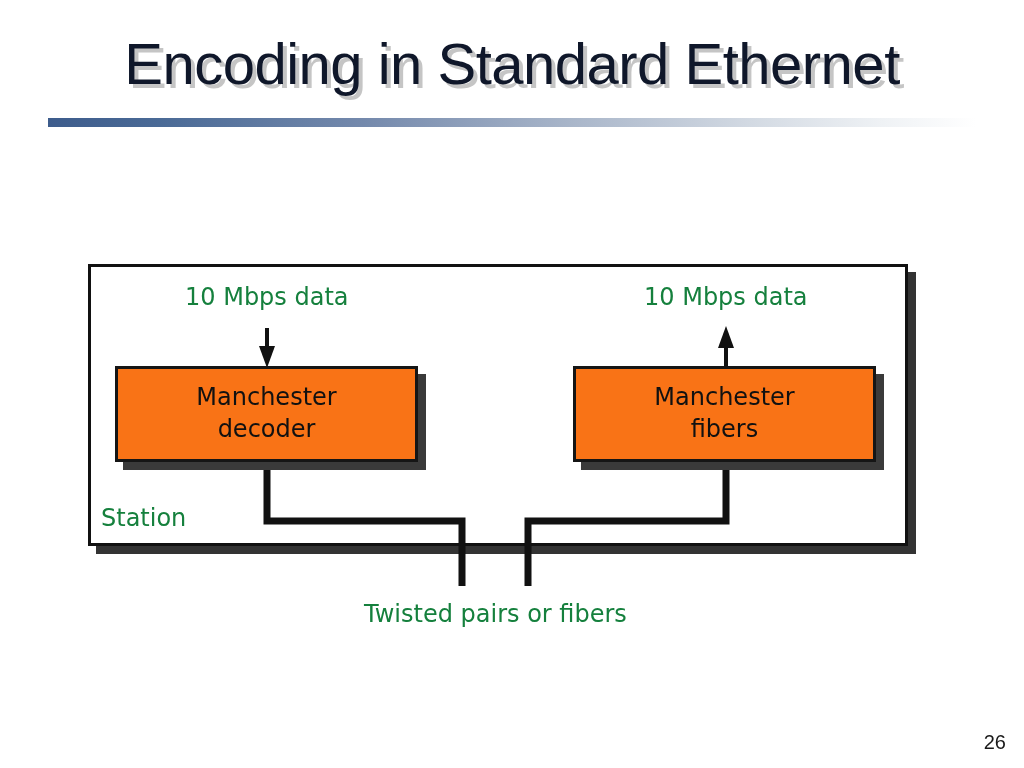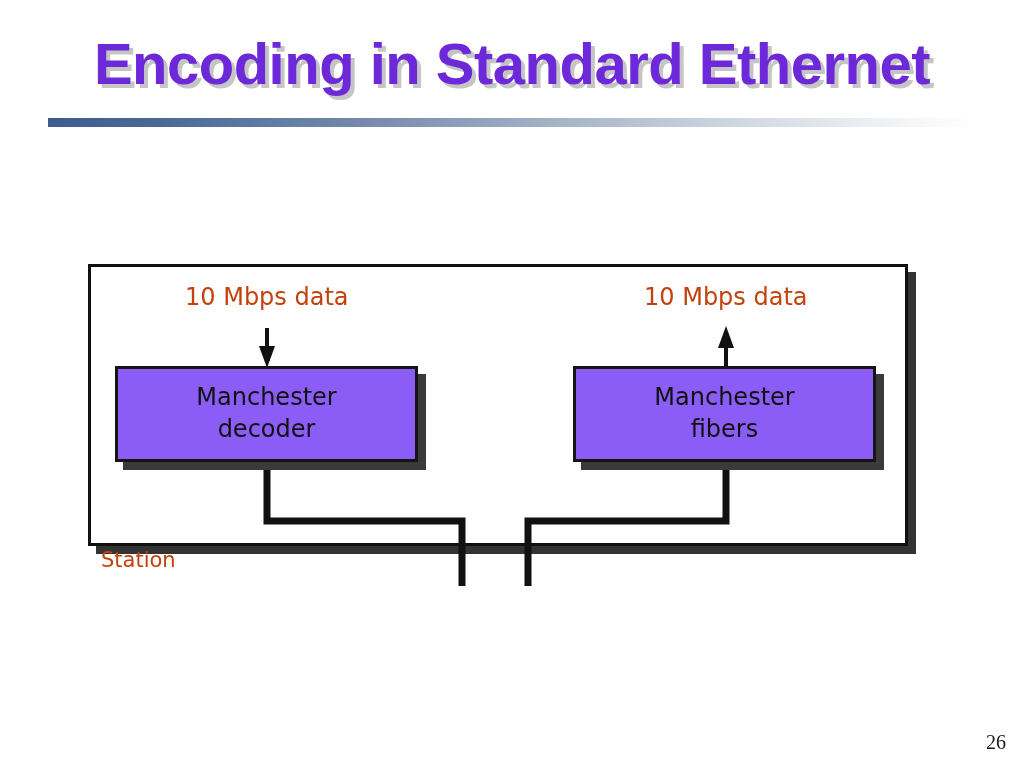--- a/index.html
+++ b/index.html
@@ -18,23 +18,23 @@
 
   
   .slide-title {
     position: absolute;
     left: 0;
     top: 34px;
     width: 1024px;
     text-align: center;
     font-family: "Liberation Sans", sans-serif;
     font-size: 58px;
-    font-weight: bold;
+    font-weight: normal;
     letter-spacing: -0.5px;
-    color: #6d28d9;
+    color: #0f172a;
     text-shadow: 4px 4px 0px rgba(150,150,150,0.55);
     white-space: nowrap;
     line-height: 1.05;
   }
 
   .title-rule {
     position: absolute;
     left: 48px;
     top: 118px;
     width: 928px;
@@ -82,21 +82,21 @@
   .pbox-shadow {
     position: absolute;
     background: #3a3a3a;
     width: 303px;
     height: 96px;
   }
   .pbox {
     position: absolute;
     width: 303px;
     height: 96px;
-    background: #8b5cf6;
+    background: #f97316;
     border: 3px solid #151515;
     box-sizing: border-box;
     display: flex;
     flex-direction: column;
     align-items: center;
     justify-content: center;
     text-align: right;
   }
   .pbox .line {
     font-family: "DejaVu Sans", sans-serif;
@@ -108,47 +108,46 @@
 
   #encoder-shadow { left: 123px; top: 374px; }
   #encoder-box    { left: 115px; top: 366px; }
   #decoder-shadow { left: 581px; top: 374px; }
   #decoder-box    { left: 573px; top: 366px; }
 
   
   .lbl {
     position: absolute;
     font-family: "DejaVu Sans", sans-serif;
-    color: #c2410c;
+    color: #15803d;
     white-space: nowrap;
   }
   #label-data-left {
     left: 185px; top: 283px;
     font-size: 24px;
   }
   #label-data-right {
     left: 644px; top: 283px;
     font-size: 24px;
   }
   #label-station {
     left: 101px; top: 504px;
-    font-size: 21px;
-    margin-top: 44px;
+    font-size: 24px;
   }
   #label-medium {
     left: 364px; top: 600px;
     font-size: 24px;
   }
 
   
   .page-number {
     position: absolute;
     right: 18px;
     bottom: 14px;
-    font-family: Liberation Serif, serif;
+    font-family: Liberation Sans, sans-serif;
     font-size: 20px;
     color: #1a1a1a;
   }
 
   svg.wires {
     position: absolute;
     left: 0; top: 0;
     width: 1024px; height: 768px;
     pointer-events: none;
   }
@@ -193,15 +192,16 @@
     <span class="line">Manchester</span>
     <span class="line">fibers</span>
   </div>
 
   <div class="lbl" id="label-data-left">10 Mbps data</div>
 
   <div class="lbl" id="label-data-right">10 Mbps data</div>
 
   <div class="lbl" id="label-station">Station</div>
 
+  <div class="lbl" id="label-medium">Twisted pairs or fibers</div>
 </div>
 
 <div class="page-number">26</div>
 
 </body></html>

